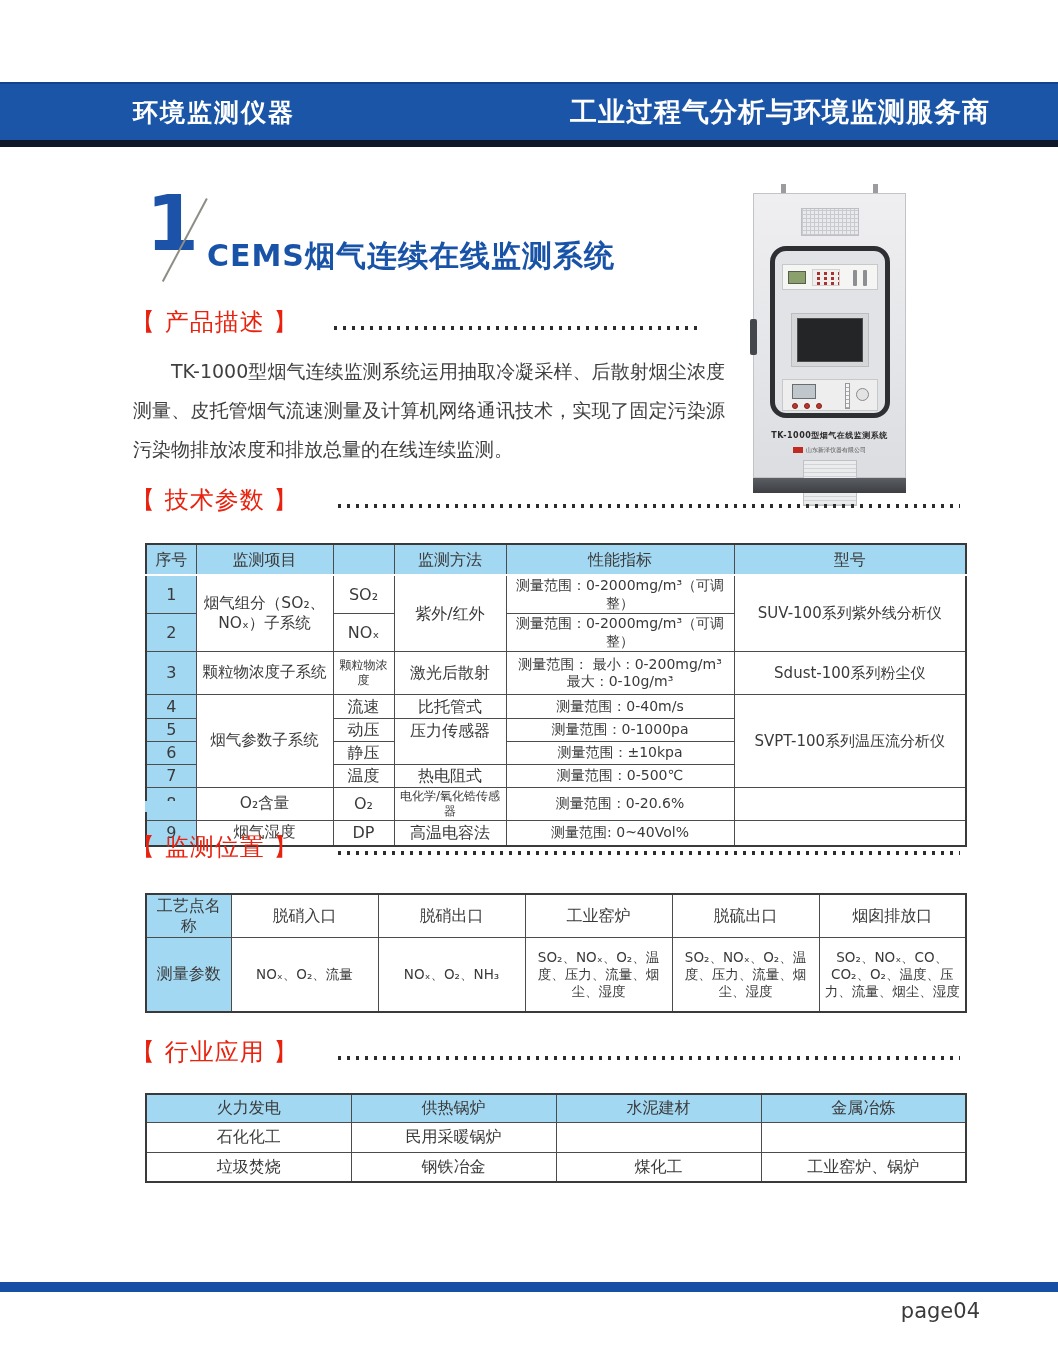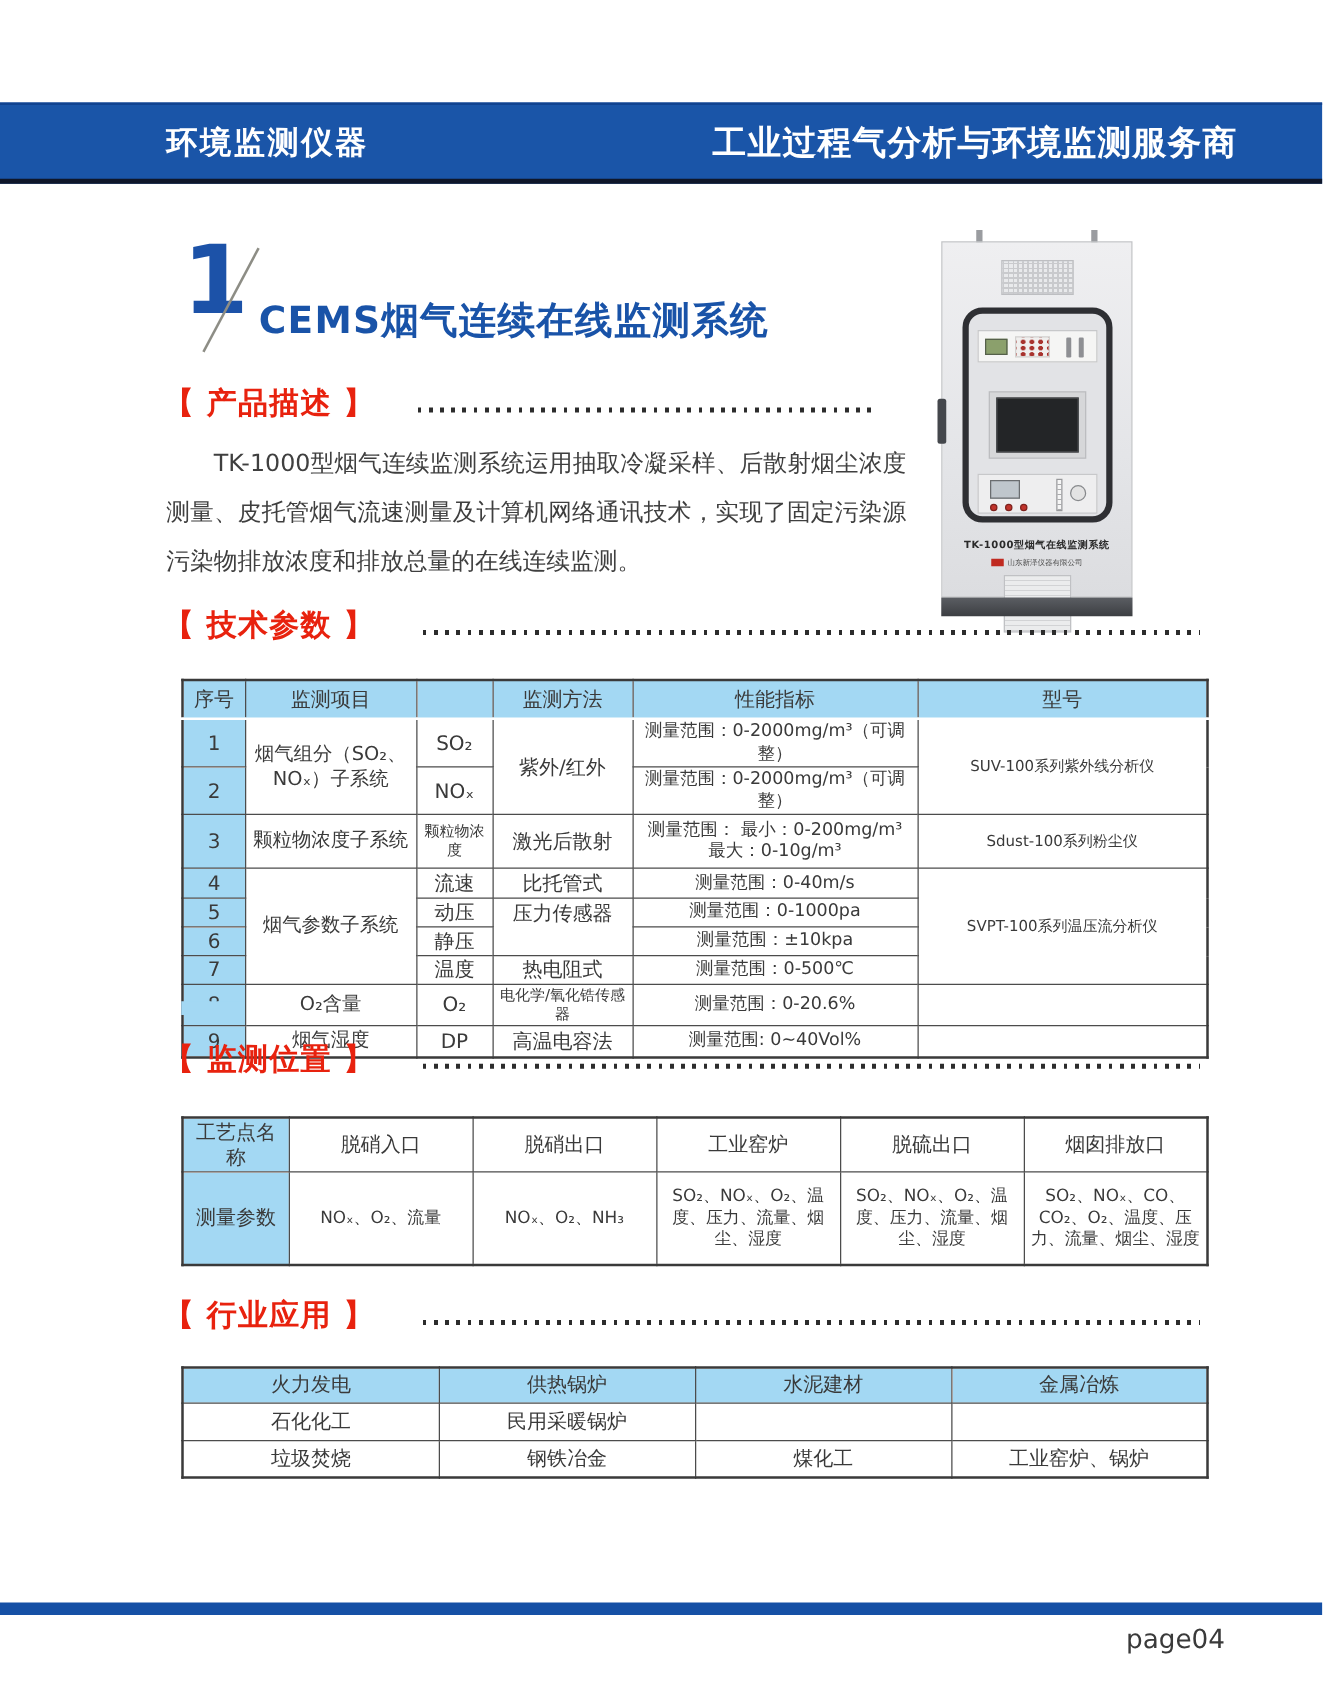--- a/index.html
+++ b/index.html
@@ -2,34 +2,34 @@
 <html><head>
 <meta charset="utf-8">
 <style>
   * { margin:0; padding:0; box-sizing:border-box; }
   html,body { background:#ffffff; }
   body { font-family:"DejaVu Sans","Liberation Sans",sans-serif; color:#3b3b3b; }
   .page { position:relative; width:1058px; height:1346px; background:#fff; overflow:hidden; }
 
   
   .top-band { position:absolute; left:0; top:82px; width:1058px; height:65px;
-    background:#1a55a8; border-top:2px solid #114390; border-bottom:4px solid #0f172a;
+    background:#1a55a8; border-top:2px solid #114390; border-bottom:7px solid #0f172a;
     display:flex; align-items:center;padding-left:14px; }
   .top-band .left { position:absolute; left:133px; color:#fff; font-size:25px; font-weight:bold; letter-spacing:2px; }
   .top-band .right { position:absolute; right:68px; color:#fff; font-size:27px; font-weight:bold; letter-spacing:1px; }
 
   
   .big-num { position:absolute; left:146px; top:186px; font-size:76px; line-height:1;
     font-weight:bold; color:#1c52a8; }
   .num-slash { position:absolute; left:206px; top:198px; width:2px; height:94px;
     background:#8d8d85; transform:rotate(28deg); transform-origin:top left; }
   .page-title { position:absolute; left:207px; top:236px; font-size:30px; font-weight:bold; color:#1953a8; letter-spacing:1px; }
 
   
-  .sec-title { position:absolute; left:131px; font-size:24px; font-weight:bold; color:#e8220e; letter-spacing:1px; }
+  .sec-title { position:absolute; left:131px; font-size:24px; font-weight:normal; color:#e8220e; letter-spacing:1px; }
   .dots { position:absolute; height:4px;
     background-image:repeating-linear-gradient(90deg,#2c2c2c 0 3px,transparent 3px 9px); }
 
   
   .desc { position:absolute; left:133px; top:352px; width:592px; font-size:19px;
     line-height:2.05; color:#3f3f3f; text-indent:2em; text-align:justify; }
 
   
   .cabinet { position:absolute; left:753px; top:184px; width:153px; height:309px; }
   .cab-hook { position:absolute; top:0; width:5px; height:10px; background:#9a9ca0; }
@@ -81,21 +81,21 @@
   td,th { border:1px solid #4c4c4c; text-align:center; vertical-align:middle;
     font-weight:normal; padding:1px 3px; font-size:16px; color:#3a3a3a; line-height:1.25; overflow:hidden; }
   .blue { background:#a3d8f3; }
   .t-wrap { position:absolute; left:145px; width:820px; }
   .t-wrap table { width:820px; border:2px solid #3a3a3a; }
 
   
   #tech-table { top:543px; }
   #tech-table th { border-bottom:2px solid #ffffff; }
   #tech-table .spec { white-space:pre-line; font-size:14px; }
-  #tech-table .model { font-size:12px; }
+  #tech-table .model { font-size:15px; }
   #tech-table .small { font-size:12px; padding:1px 1px; }
   #tech-table .item { font-size:15.5px; }
   .seq-tab { position:absolute; left:145px; top:801px; width:51px; height:11px; background:#a3d8f3; }
 
   
   #pos-table { top:893px; }
   #pos-table .params { font-size:13.5px; padding:11px 2px; }
 
   
   #app-table { top:1093px; }

